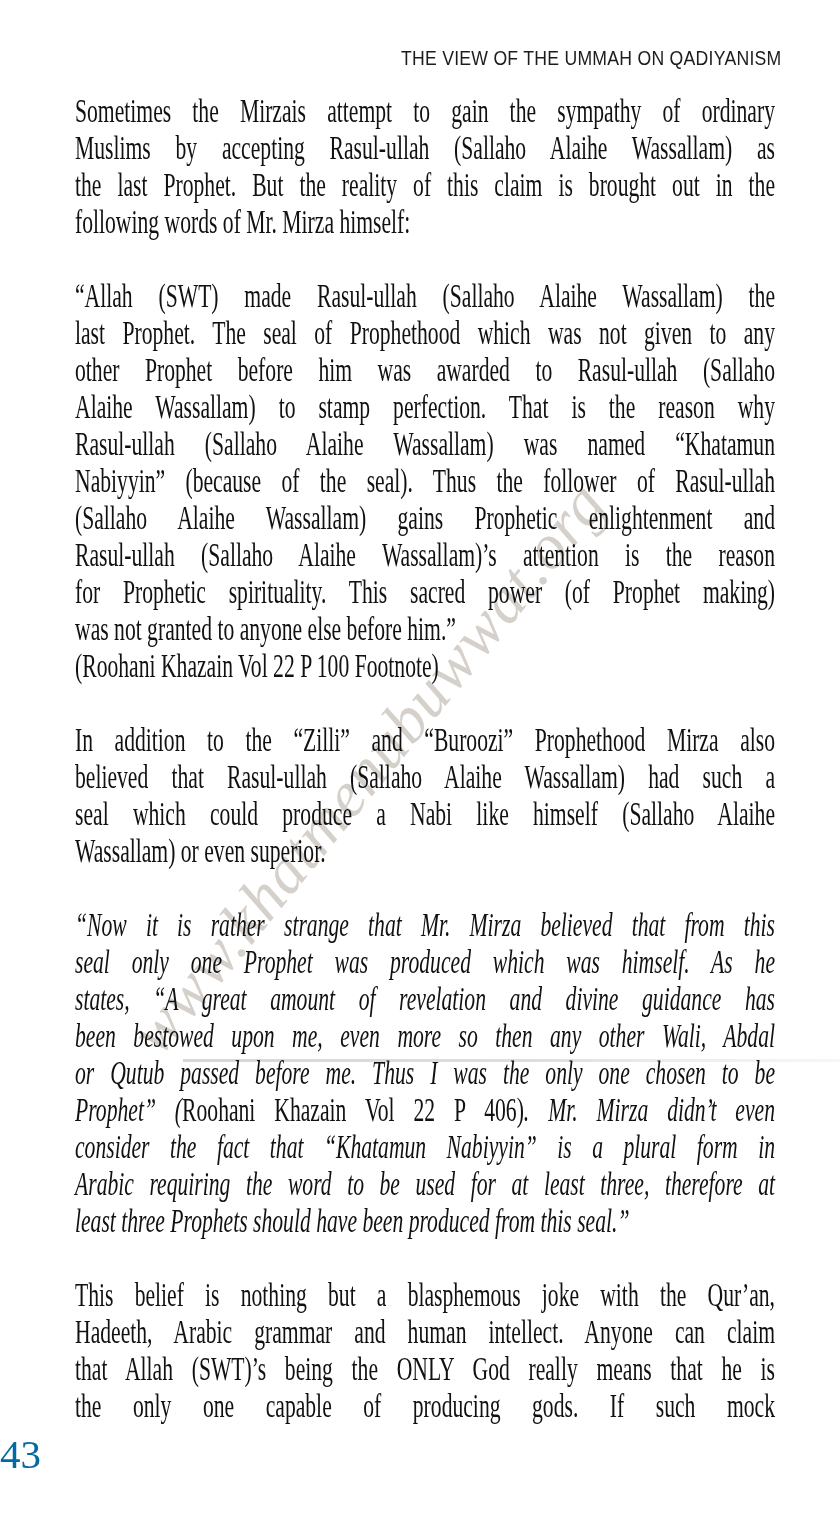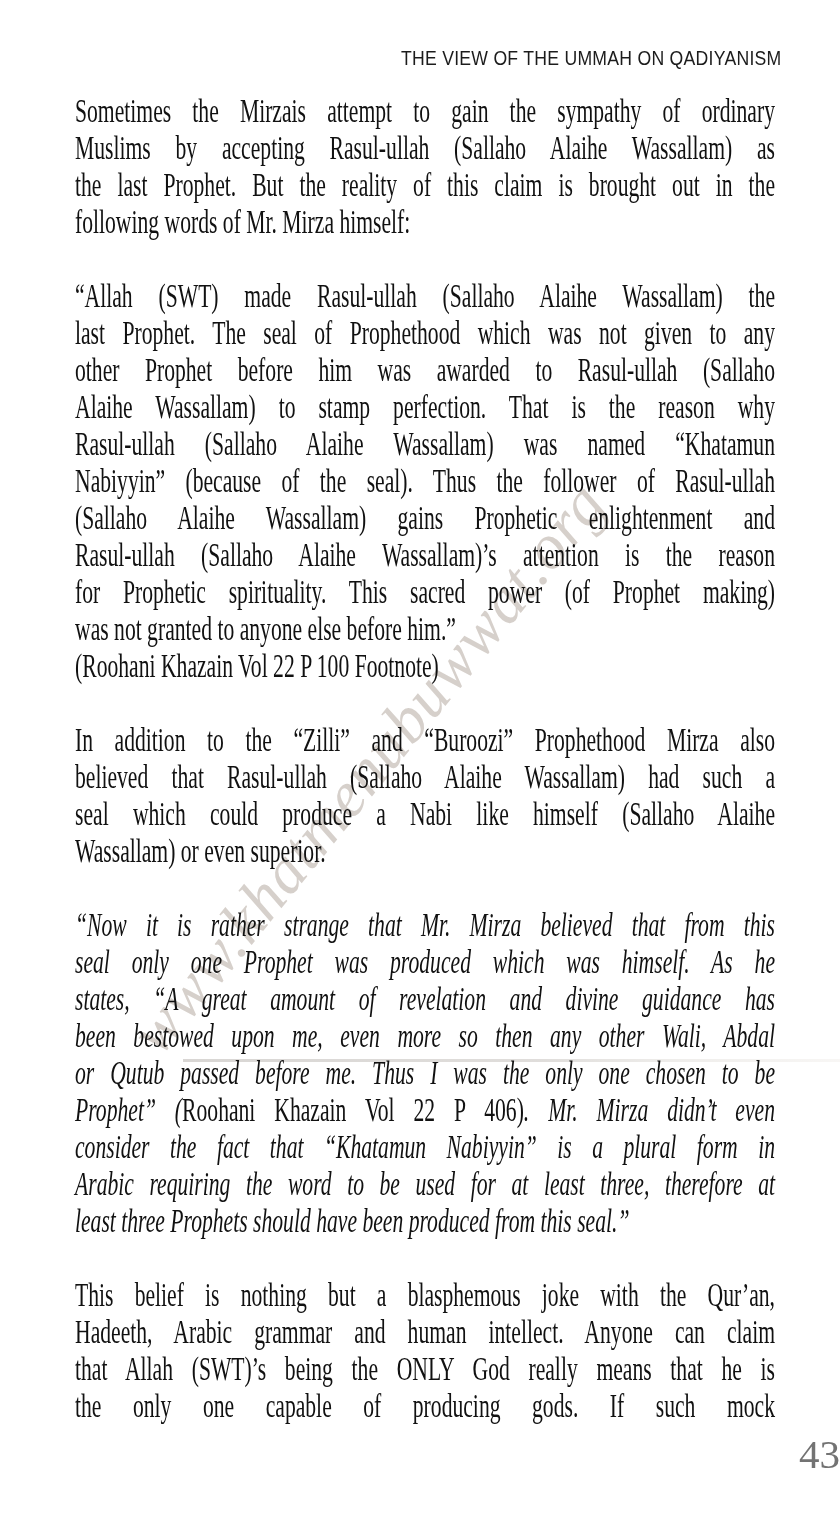--- a/index.html
+++ b/index.html
@@ -59,23 +59,23 @@
   }
   .para { margin: 0; }
   .para.gap { margin-top: 37px; }
   .para.italic { font-style: italic; }
   .line { text-align: left; white-space: nowrap; }
   .line.j { text-align: justify; text-align-last: justify; white-space: normal; }
   .roman { font-style: normal; }
   .page-number {
     position: absolute;
     top: 1430px; left: 0; width: 840px;
-    text-align: right;
+    text-align: left;
     font-size: 41px;
-    color: #737373;
+    color: #0369a1;
     z-index: 2;
   }
 </style>
 </head>
 <body>
 
 <div class="page">
   <div class="scan-rule"></div>
   <div class="watermark">www.khatmenubuwwat.org</div>
   <div class="running-header">THE VIEW OF THE UMMAH ON QADIYANISM</div>

